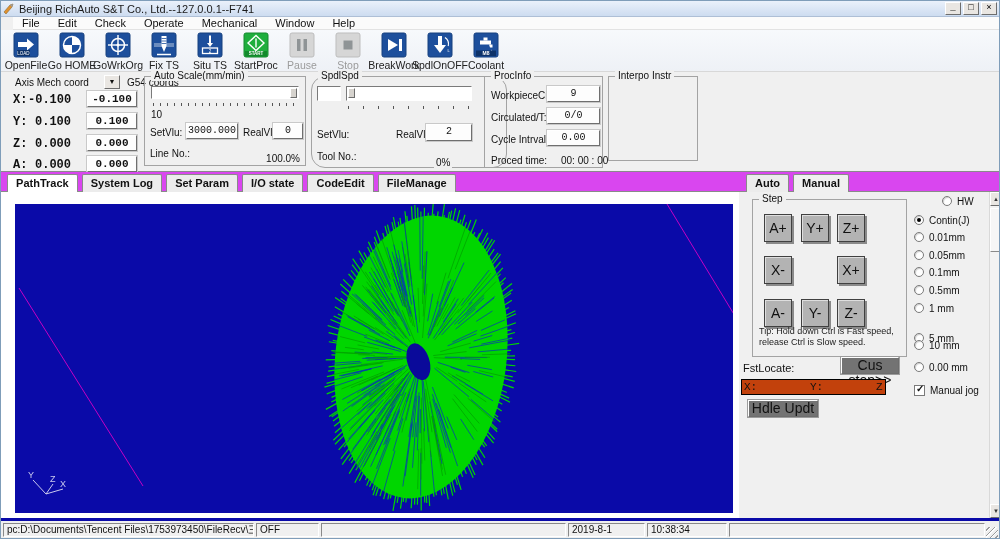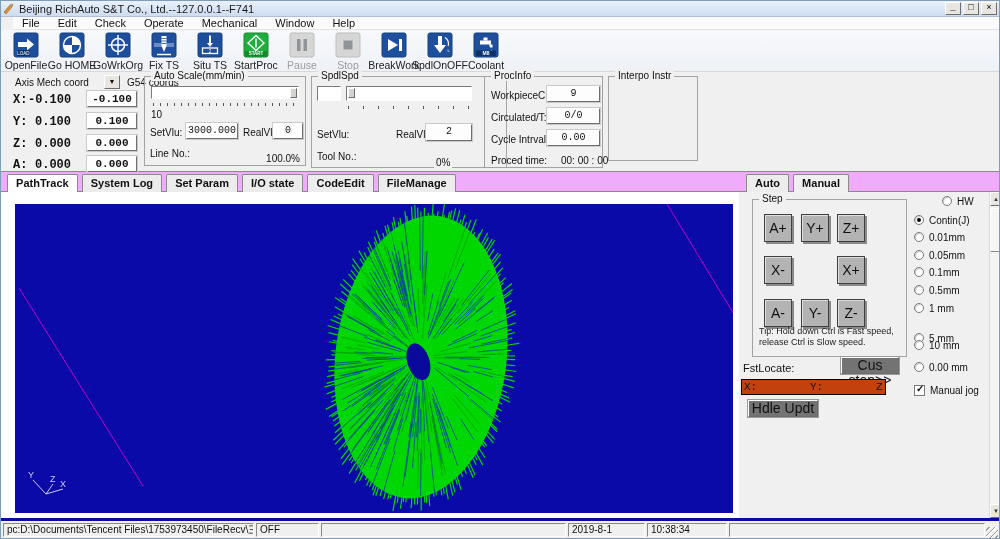--- a/index.html
+++ b/index.html
@@ -40,21 +40,21 @@
     box-shadow:0 0 0 1px #c9c9c9; font-family:"Liberation Mono",monospace; font-size:11px; font-weight:bold;
     text-align:center; line-height:14px; }
   .small-lbl { position:absolute; font-size:10px; white-space:nowrap; }
   .ticks { position:absolute; height:3px; background:repeating-linear-gradient(90deg,#555 0 1px,transparent 1px 7px); }
   .thumb { position:absolute; top:1px; width:7px; height:10px; background:#d6d3ce;
     border:1px solid; border-color:#fff #6d6d6d #6d6d6d #fff; }
   .drop-btn { position:absolute; width:16px; height:14px; background:#e9e6e2; border:1px solid;
     border-color:#fff #6d6d6d #6d6d6d #fff; font-size:7px; text-align:center; line-height:12px; }
 
   
-  .tabbar { position:absolute; left:0; top:171px; width:100%; height:20px; background:#f0abfc;
+  .tabbar { position:absolute; left:0; top:171px; width:100%; height:20px; background:#d946ef;
     border-bottom:1px solid #8a8a8a; }
   .tab { position:relative; display:inline-block; margin-top:2px; padding:2px 8px 3px;
     border:1px solid #8a8a8a; border-bottom:none; border-radius:2px 2px 0 0; background:#ececec;
     font-size:11px; font-weight:bold; margin-right:1px; top:0; }
   .tab.active { background:#fff; box-shadow:0 2px 0 #fff; z-index:3; }
   .rp-tabs { position:absolute; left:745px; top:0; }
   .rp-tabs .tab.active { background:#f0f0f0; box-shadow:0 2px 0 #f0f0f0; }
 
   
   .page { position:absolute; left:0; top:191px; width:738px; height:326px; background:#fff; }
@@ -262,21 +262,21 @@
       <div class="ticks" style="left:8px; top:26px; width:145px;"></div>
       <span class="small-lbl" style="left:6px; top:32px;">10</span>
       <span class="small-lbl" style="left:5px; top:50px;">SetVlu:</span>
       <div class="valbox" style="position:absolute; left:41px; top:46px; width:52px; height:16px; font-weight:normal; font-size:10px;">3000.000</div>
       <span class="small-lbl" style="left:98px; top:50px;">RealVlu:</span>
       <div class="valbox" style="position:absolute; left:128px; top:46px; width:30px; height:16px; font-weight:normal; font-size:10px;">0</div>
       <span class="small-lbl" style="left:5px; top:71px;">Line No.:</span>
       <span class="small-lbl" style="right:5px; bottom:1px; left:auto;">100.0%</span>
     </div>
 
-    <div class="group" style="left:310px; top:4px; width:196px; height:92px;">
+    <div class="group" style="left:310px; top:4px; width:196px; height:92px;border-radius:14px;">
       <span class="group-title">SpdlSpd</span>
       <div class="sunken" style="position:absolute; left:5px; top:9px; width:24px; height:15px;"></div>
       <div class="sunken" style="position:absolute; left:34px; top:9px; width:126px; height:15px;">
         <div class="thumb" id="sp-thumb" style="left: 1px;"></div>
       </div>
       <div class="ticks" style="left:36px; top:29px; width:122px; background:repeating-linear-gradient(90deg,#555 0 1px,transparent 1px 15px);"></div>
       <span class="small-lbl" style="left:5px; top:52px;">SetVlu:</span>
       <span class="small-lbl" style="left:84px; top:52px;">RealVlu:</span>
       <div class="valbox" style="position:absolute; left:114px; top:47px; width:46px; height:17px; font-weight:normal; font-size:10px;">2</div>
       <span class="small-lbl" style="left:5px; top:74px;">Tool No.:</span>

